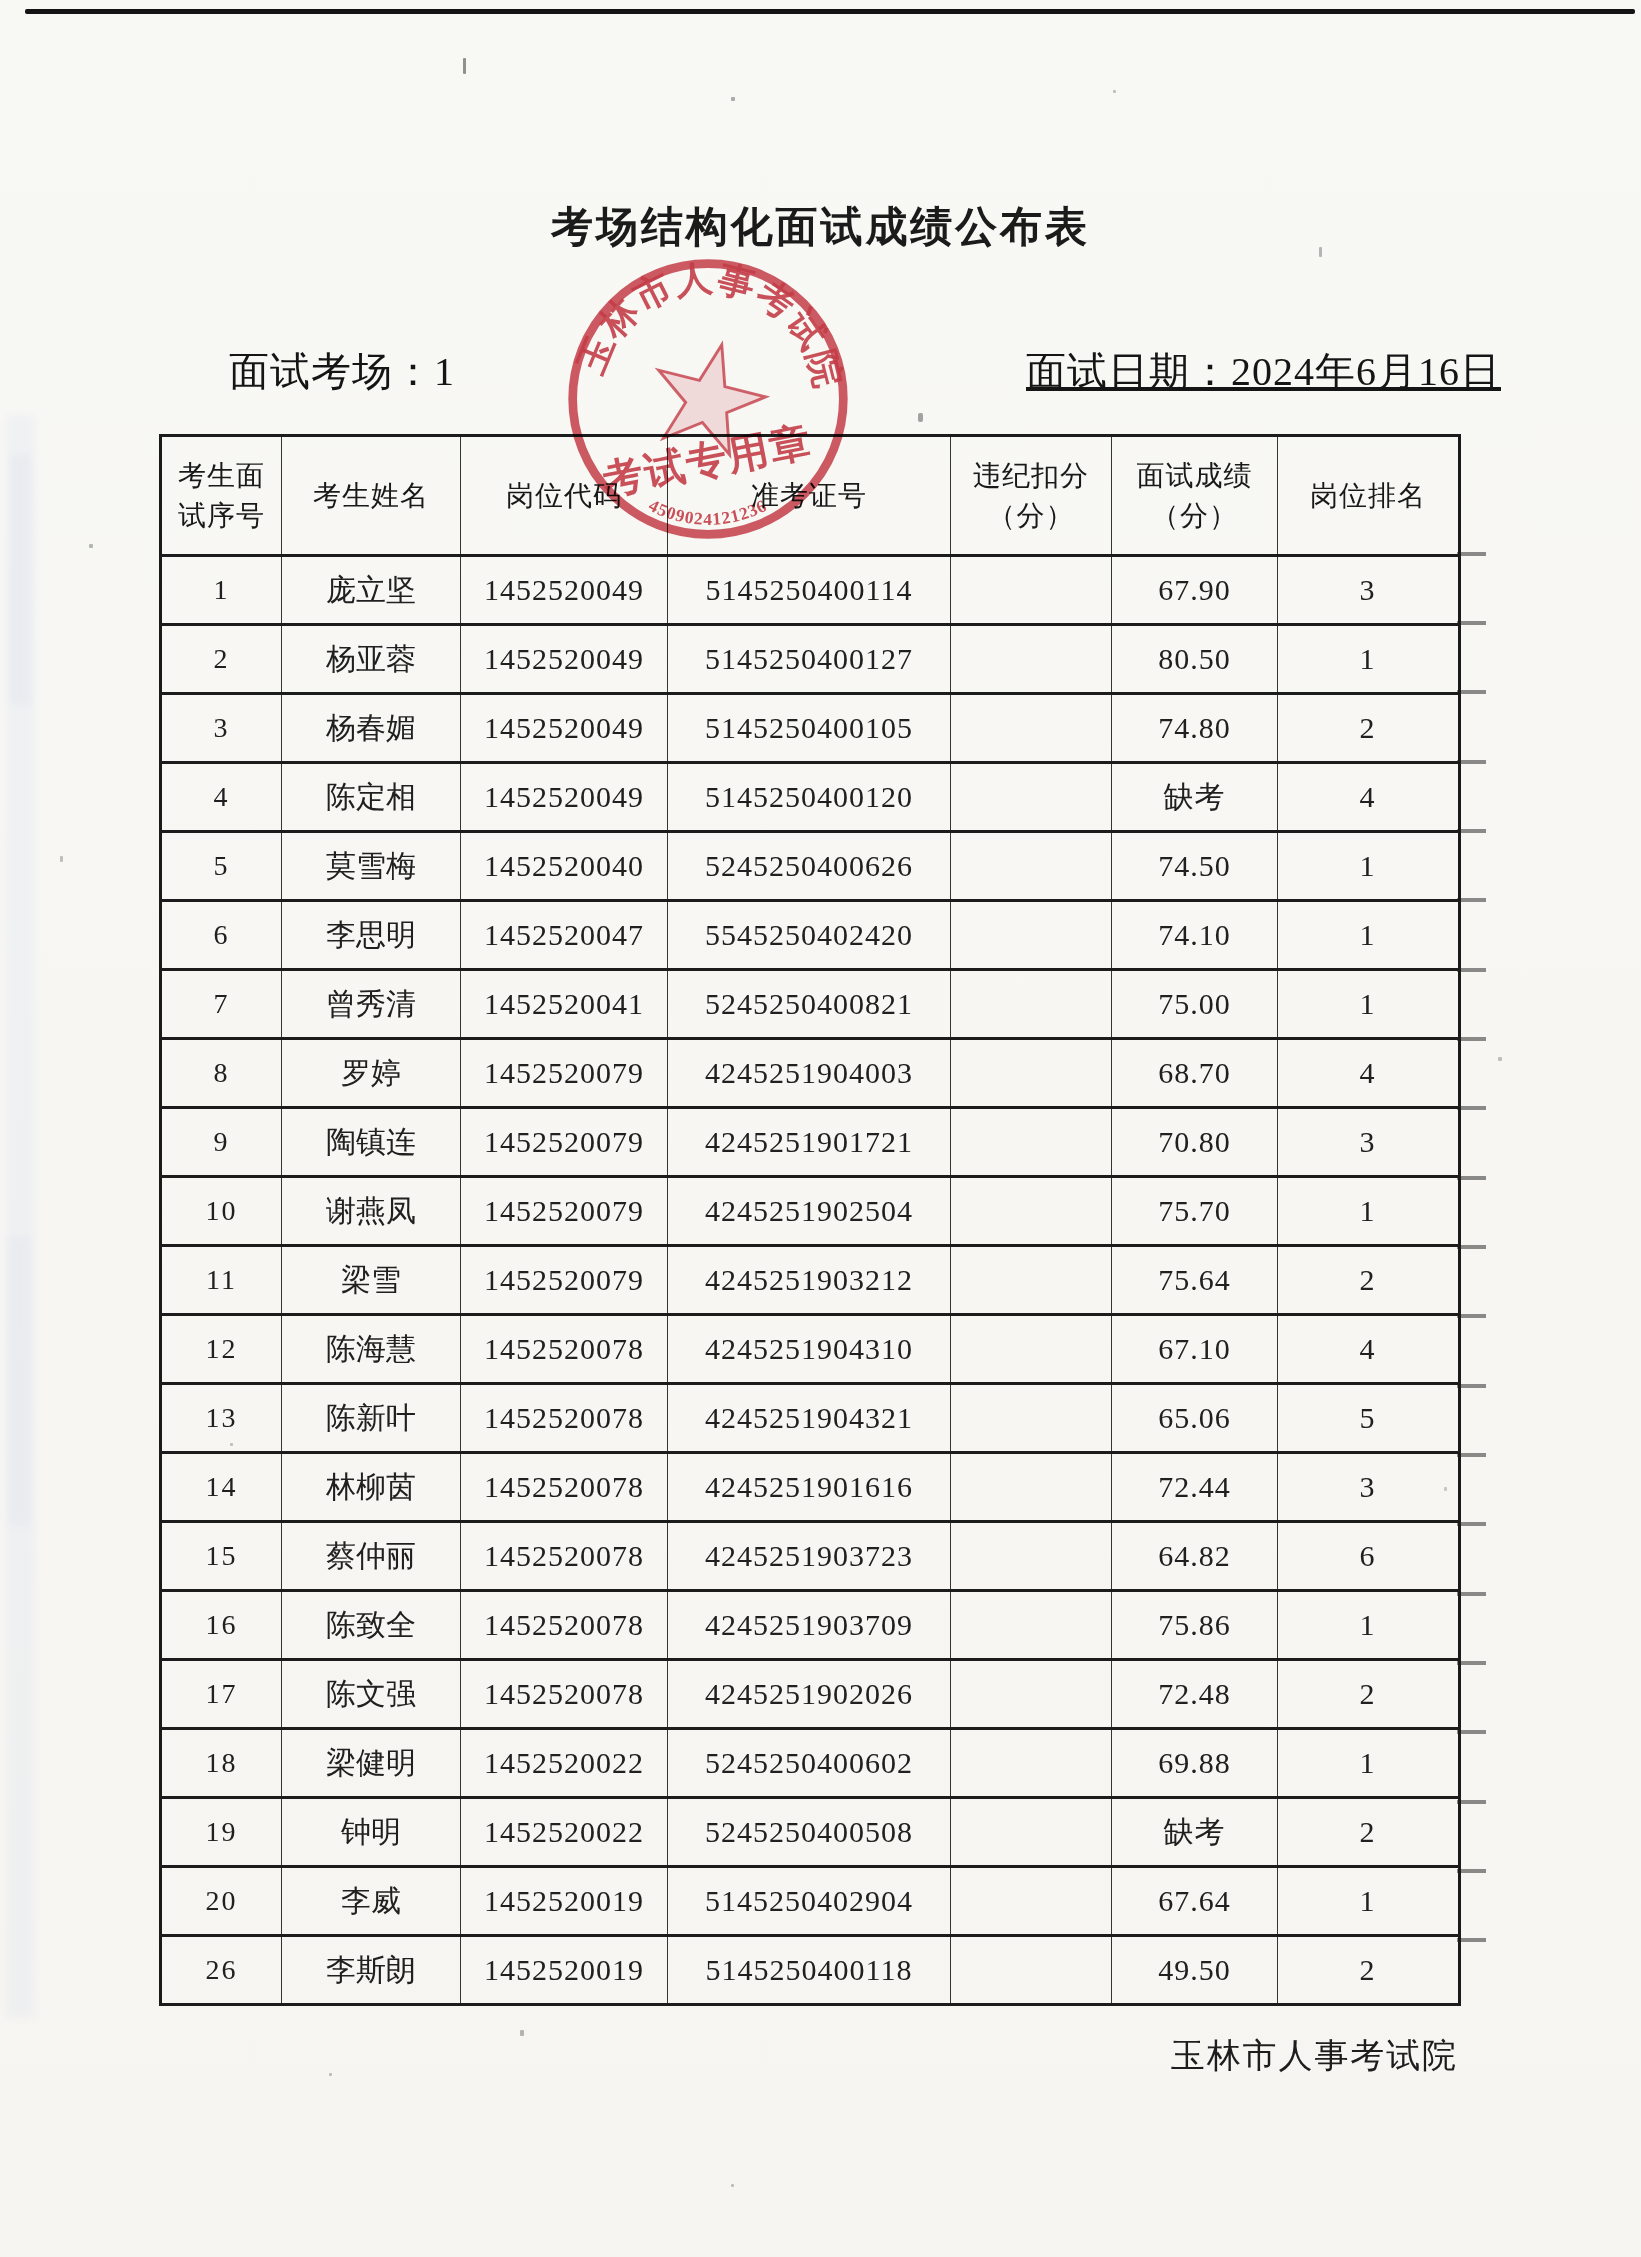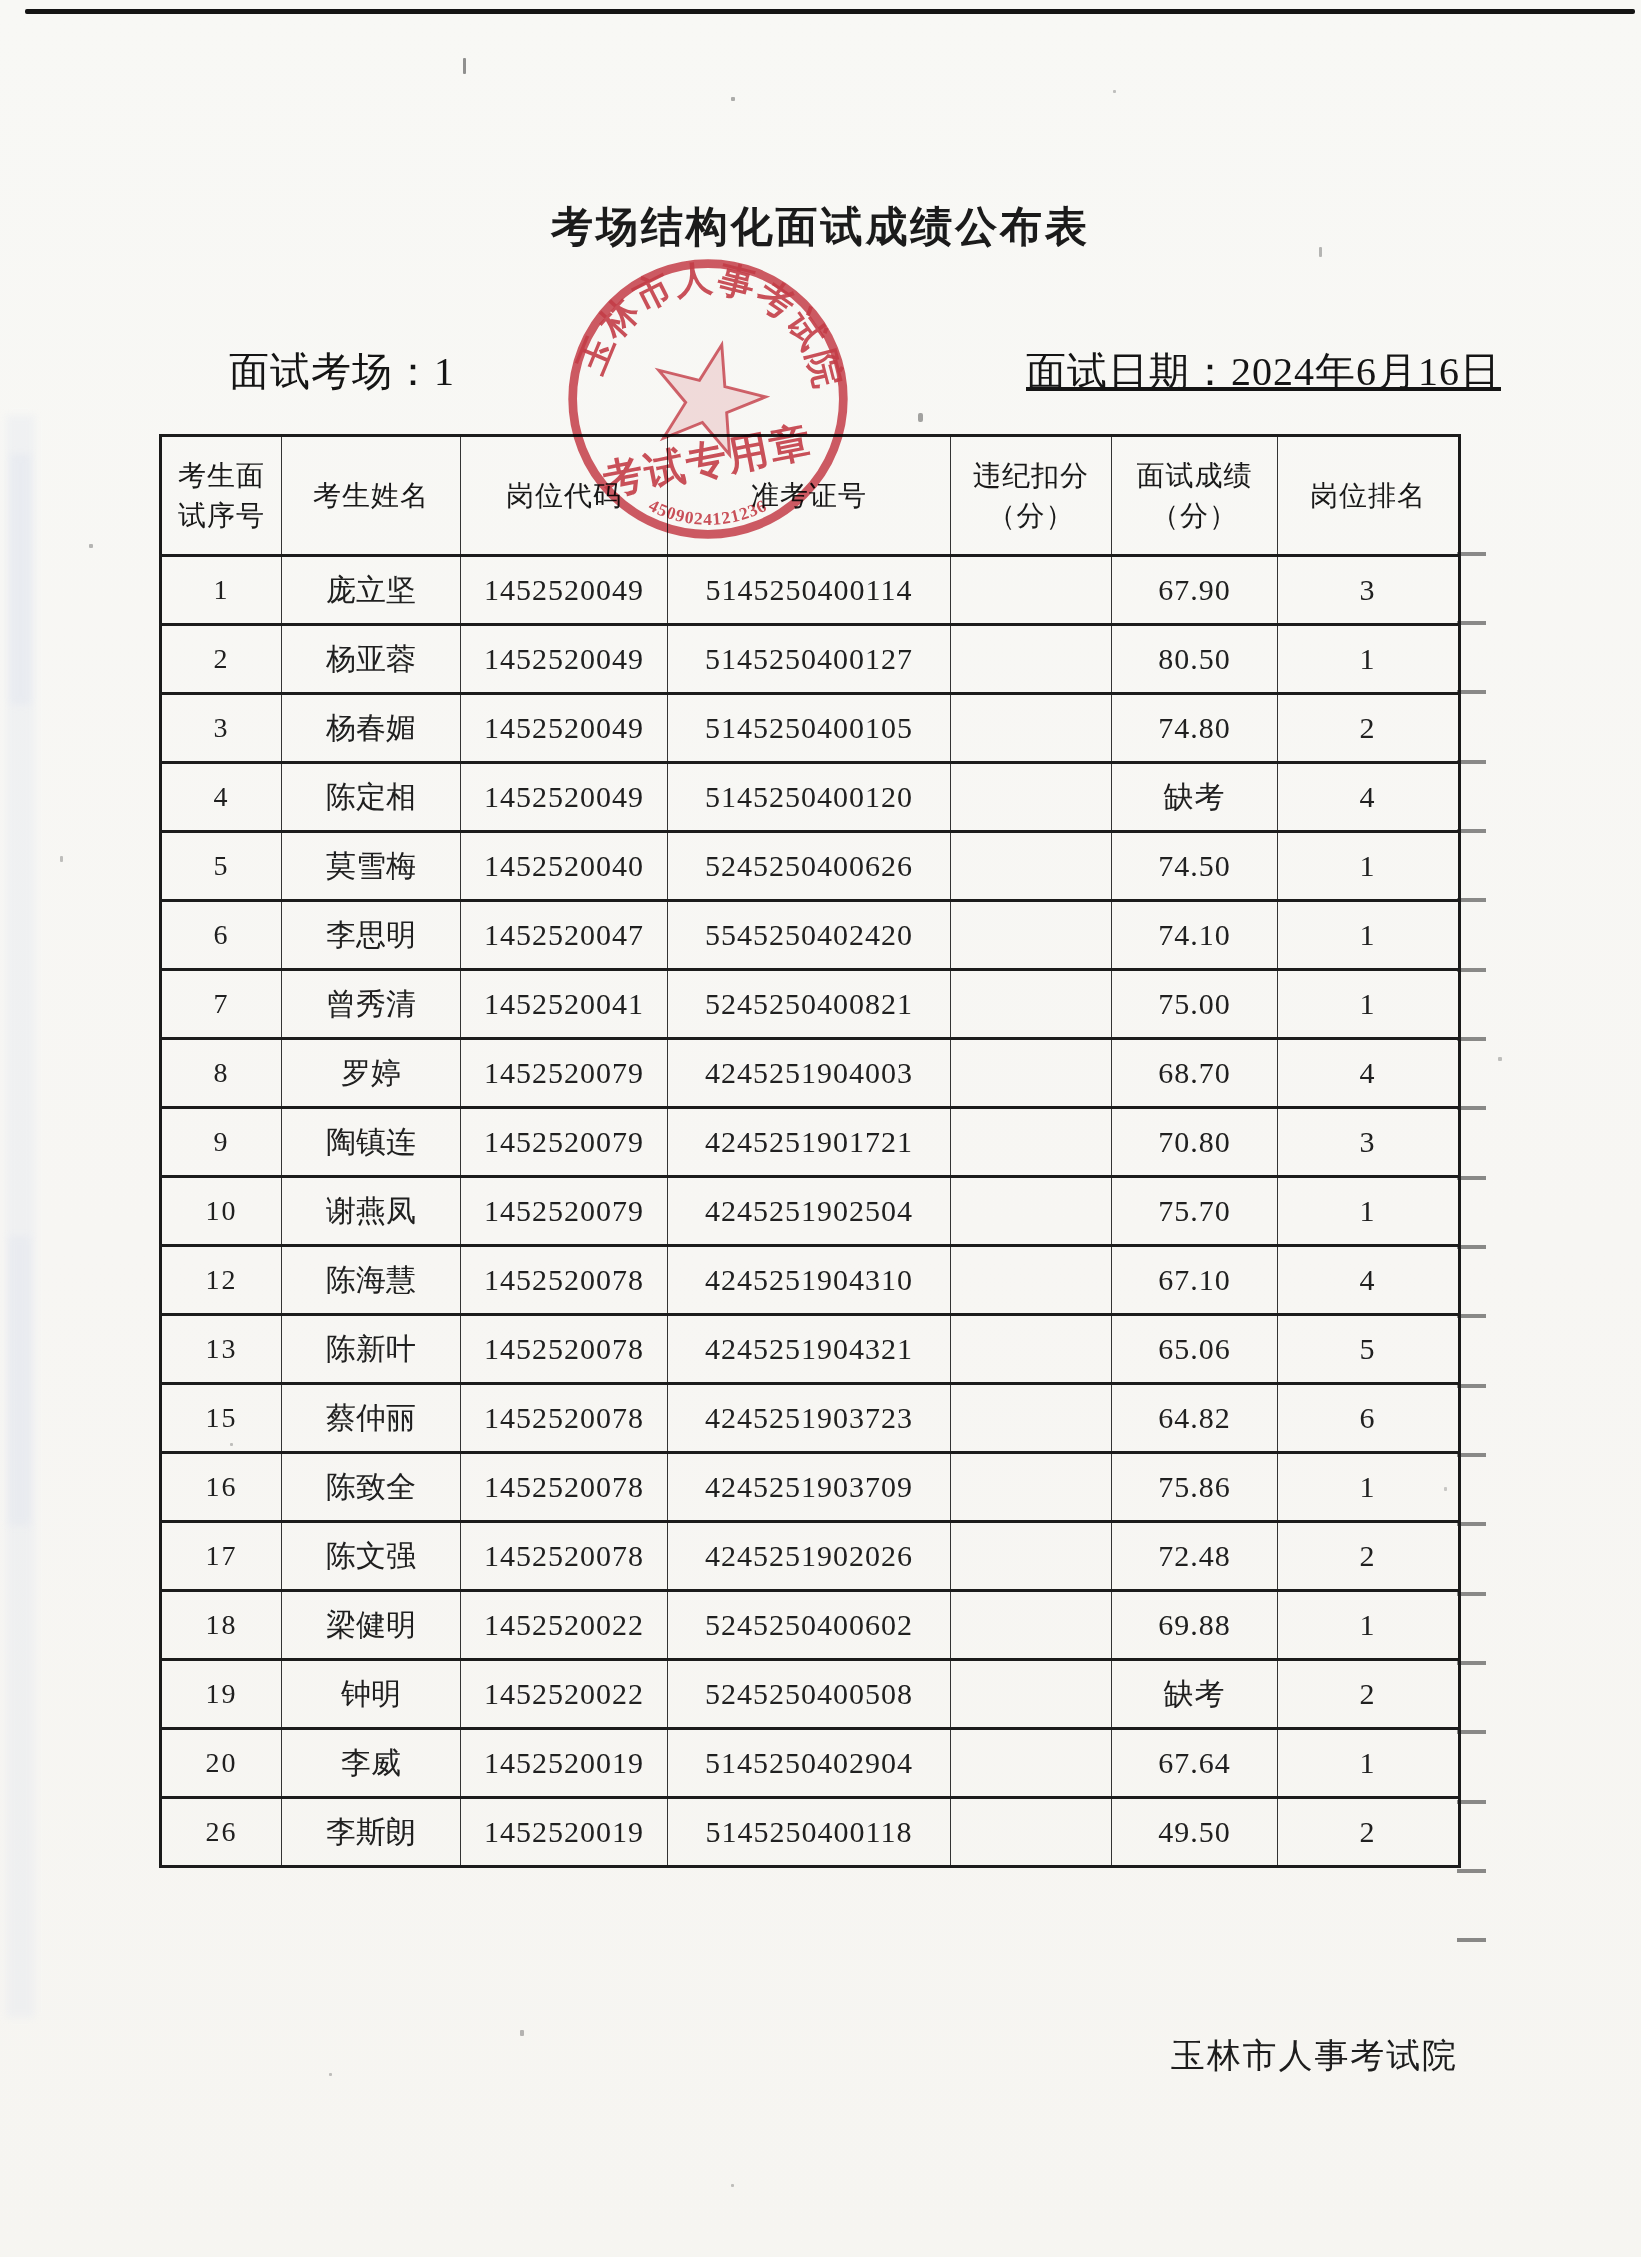--- a/index.html
+++ b/index.html
@@ -197,20 +197,29 @@
           <tr>
             <td class="c-no">10</td>
             <td class="c-name">谢燕凤</td>
             <td class="c-code">1452520079</td>
             <td class="c-ticket">4245251902504</td>
             <td class="c-deduct"></td>
             <td class="c-score">75.70</td>
             <td class="c-rank">1</td>
           </tr>
 
+          <tr>
+            <td class="c-no">11</td>
+            <td class="c-name">梁雪</td>
+            <td class="c-code">1452520079</td>
+            <td class="c-ticket">4245251903212</td>
+            <td class="c-deduct"></td>
+            <td class="c-score">75.64</td>
+            <td class="c-rank">2</td>
+          </tr>
 
           <tr>
             <td class="c-no">12</td>
             <td class="c-name">陈海慧</td>
             <td class="c-code">1452520078</td>
             <td class="c-ticket">4245251904310</td>
             <td class="c-deduct"></td>
             <td class="c-score">67.10</td>
             <td class="c-rank">4</td>
           </tr>
@@ -218,20 +227,29 @@
           <tr>
             <td class="c-no">13</td>
             <td class="c-name">陈新叶</td>
             <td class="c-code">1452520078</td>
             <td class="c-ticket">4245251904321</td>
             <td class="c-deduct"></td>
             <td class="c-score">65.06</td>
             <td class="c-rank">5</td>
           </tr>
 
+          <tr>
+            <td class="c-no">14</td>
+            <td class="c-name">林柳茵</td>
+            <td class="c-code">1452520078</td>
+            <td class="c-ticket">4245251901616</td>
+            <td class="c-deduct"></td>
+            <td class="c-score">72.44</td>
+            <td class="c-rank">3</td>
+          </tr>
 
           <tr>
             <td class="c-no">15</td>
             <td class="c-name">蔡仲丽</td>
             <td class="c-code">1452520078</td>
             <td class="c-ticket">4245251903723</td>
             <td class="c-deduct"></td>
             <td class="c-score">64.82</td>
             <td class="c-rank">6</td>
           </tr>

